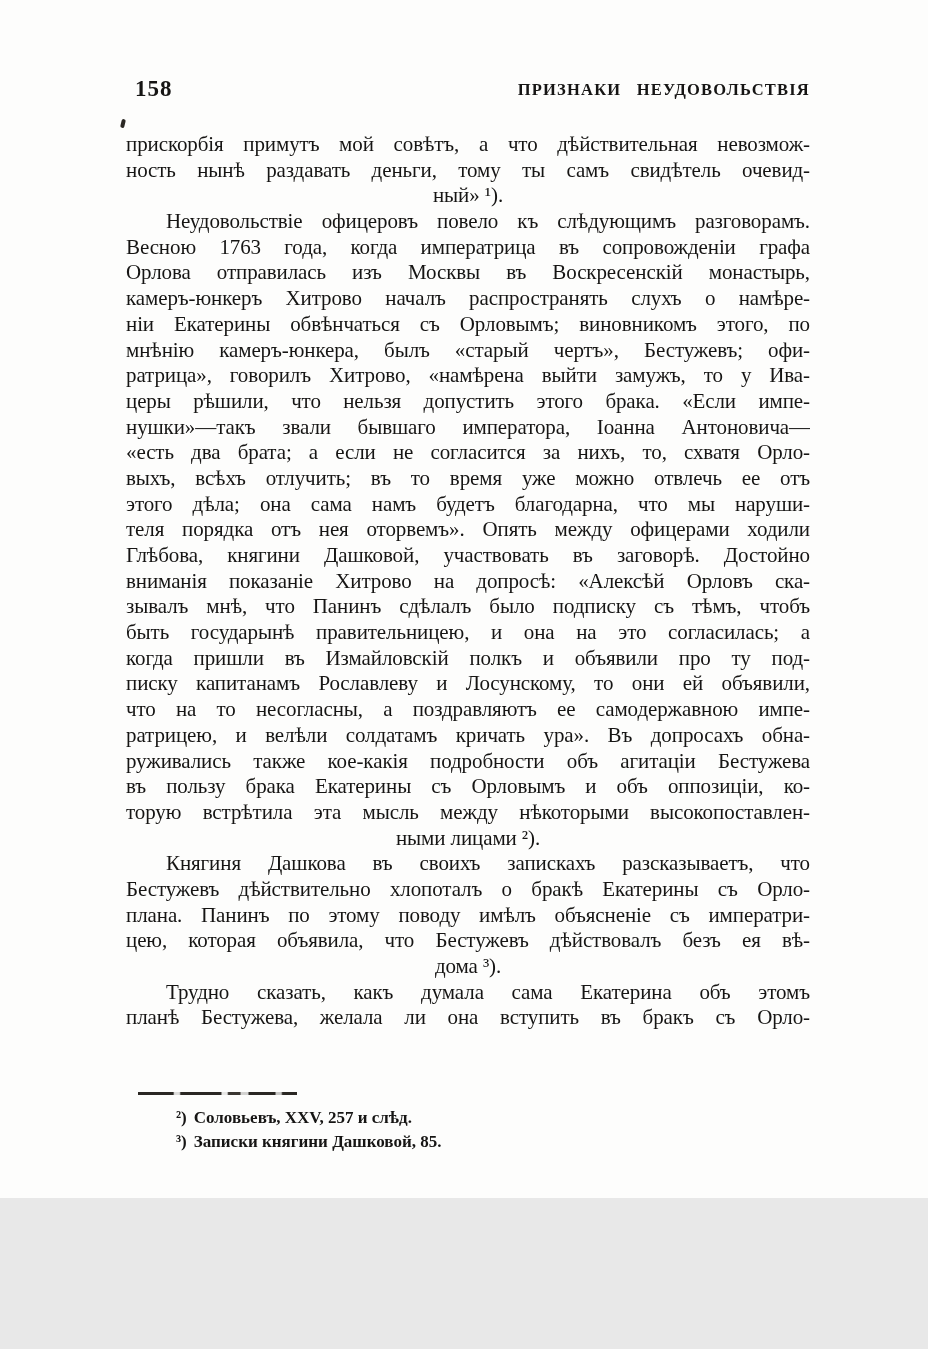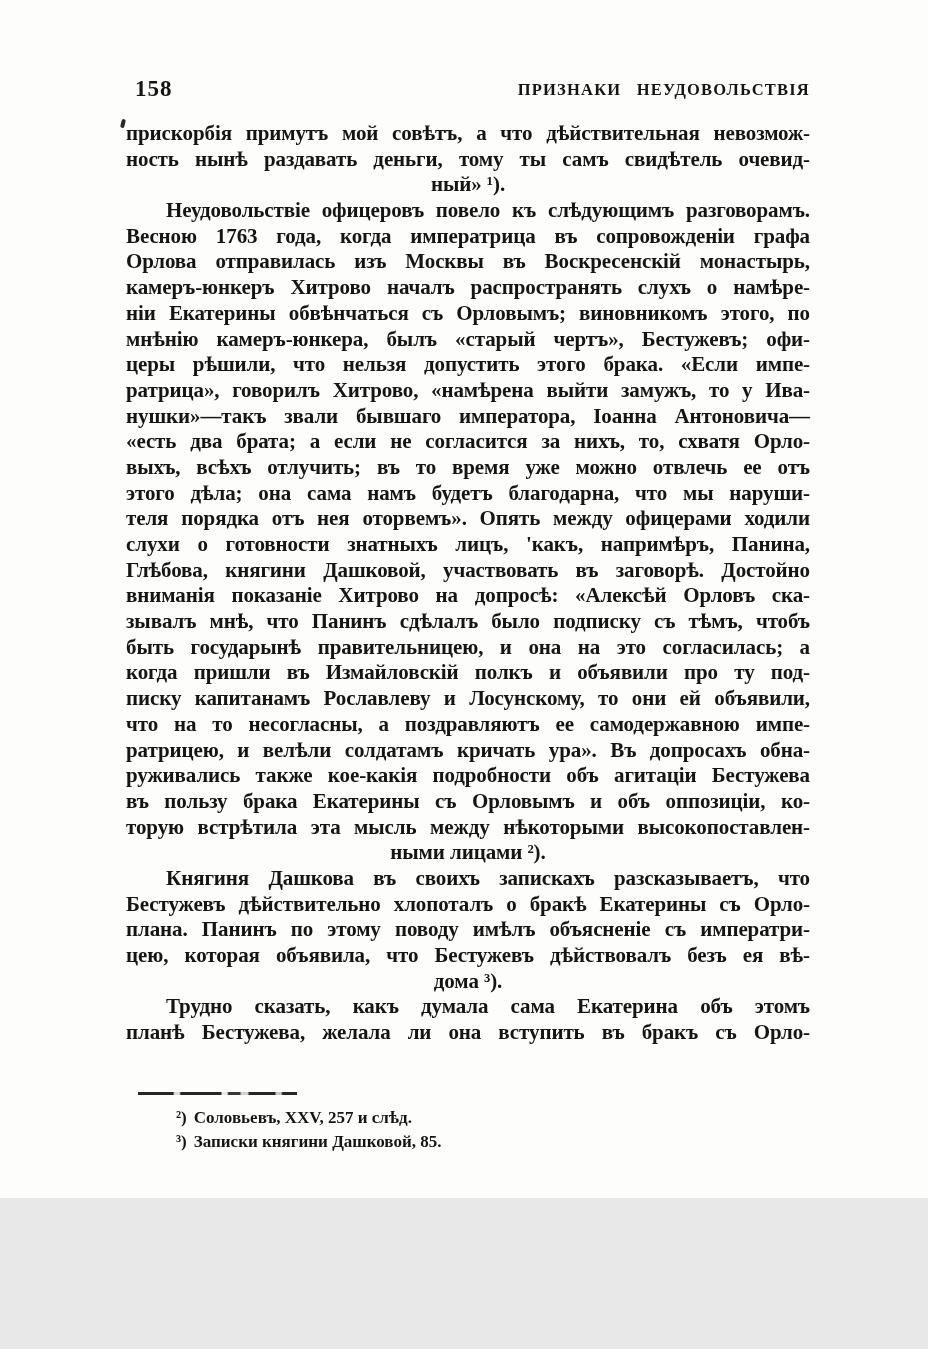--- a/index.html
+++ b/index.html
@@ -43,24 +43,24 @@
     font-size: 16.5px;
     font-weight: 700;
     letter-spacing: 1.2px;
     word-spacing: 10px;
     line-height: 22px;
   }
   
   .body-text {
     position: absolute;
     left: 126px;
-    top: 121px;
+    top: 132px;
     width: 684px;
     font-size: 21px;
-    font-weight: 700;
+    font-weight: 400;
     letter-spacing: -0.1px;
   }
   .bline {
     height: 25.7px;
     line-height: 25.7px;
     overflow: hidden;
     text-align: center;
     white-space: normal;
   }
   .bline.j {
@@ -132,28 +132,27 @@
         <div class="bline j">ность нынѣ раздавать деньги, тому ты самъ свидѣтель очевид-</div>
         <div class="bline">ный» ¹).</div>
       </div>
       <div>
         <div class="bline j ind">Неудовольствіе офицеровъ повело къ слѣдующимъ разговорамъ.</div>
         <div class="bline j">Весною 1763 года, когда императрица въ сопровожденіи графа</div>
         <div class="bline j">Орлова отправилась изъ Москвы въ Воскресенскій монастырь,</div>
         <div class="bline j">камеръ-юнкеръ Хитрово началъ распространять слухъ о намѣре-</div>
         <div class="bline j">ніи Екатерины обвѣнчаться съ Орловымъ; виновникомъ этого, по</div>
         <div class="bline j">мнѣнію камеръ-юнкера, былъ «старый чертъ», Бестужевъ; офи-</div>
+        <div class="bline j">ратрица», говорилъ Хитрово, «намѣрена выйти замужъ, то у Ива-</div>
         <div class="bline j">церы рѣшили, что нельзя допустить этого брака. «Если импе-</div>
-        <div class="bline j">ратрица», говорилъ Хитрово, «намѣрена выйти замужъ, то у Ива-</div>
         <div class="bline j">нушки»—такъ звали бывшаго императора, Іоанна Антоновича—</div>
         <div class="bline j">«есть два брата; а если не согласится за нихъ, то, схватя Орло-</div>
         <div class="bline j">выхъ, всѣхъ отлучить; въ то время уже можно отвлечь ее отъ</div>
         <div class="bline j">этого дѣла; она сама намъ будетъ благодарна, что мы наруши-</div>
         <div class="bline j">теля порядка отъ нея оторвемъ». Опять между офицерами ходили</div>
-        <div class="bline j">слухи о готовности знатныхъ лицъ, 'какъ, напримѣръ, Панина,</div>
         <div class="bline j">Глѣбова, княгини Дашковой, участвовать въ заговорѣ. Достойно</div>
         <div class="bline j">вниманія показаніе Хитрово на допросѣ: «Алексѣй Орловъ ска-</div>
         <div class="bline j">зывалъ мнѣ, что Панинъ сдѣлалъ было подписку съ тѣмъ, чтобъ</div>
         <div class="bline j">быть государынѣ правительницею, и она на это согласилась; а</div>
         <div class="bline j">когда пришли въ Измайловскій полкъ и объявили про ту под-</div>
         <div class="bline j">писку капитанамъ Рославлеву и Лосунскому, то они ей объявили,</div>
         <div class="bline j">что на то несогласны, а поздравляютъ ее самодержавною импе-</div>
         <div class="bline j">ратрицею, и велѣли солдатамъ кричать ура». Въ допросахъ обна-</div>
         <div class="bline j">руживались также кое-какія подробности объ агитаціи Бестужева</div>
         <div class="bline j">въ пользу брака Екатерины съ Орловымъ и объ оппозиціи, ко-</div>

